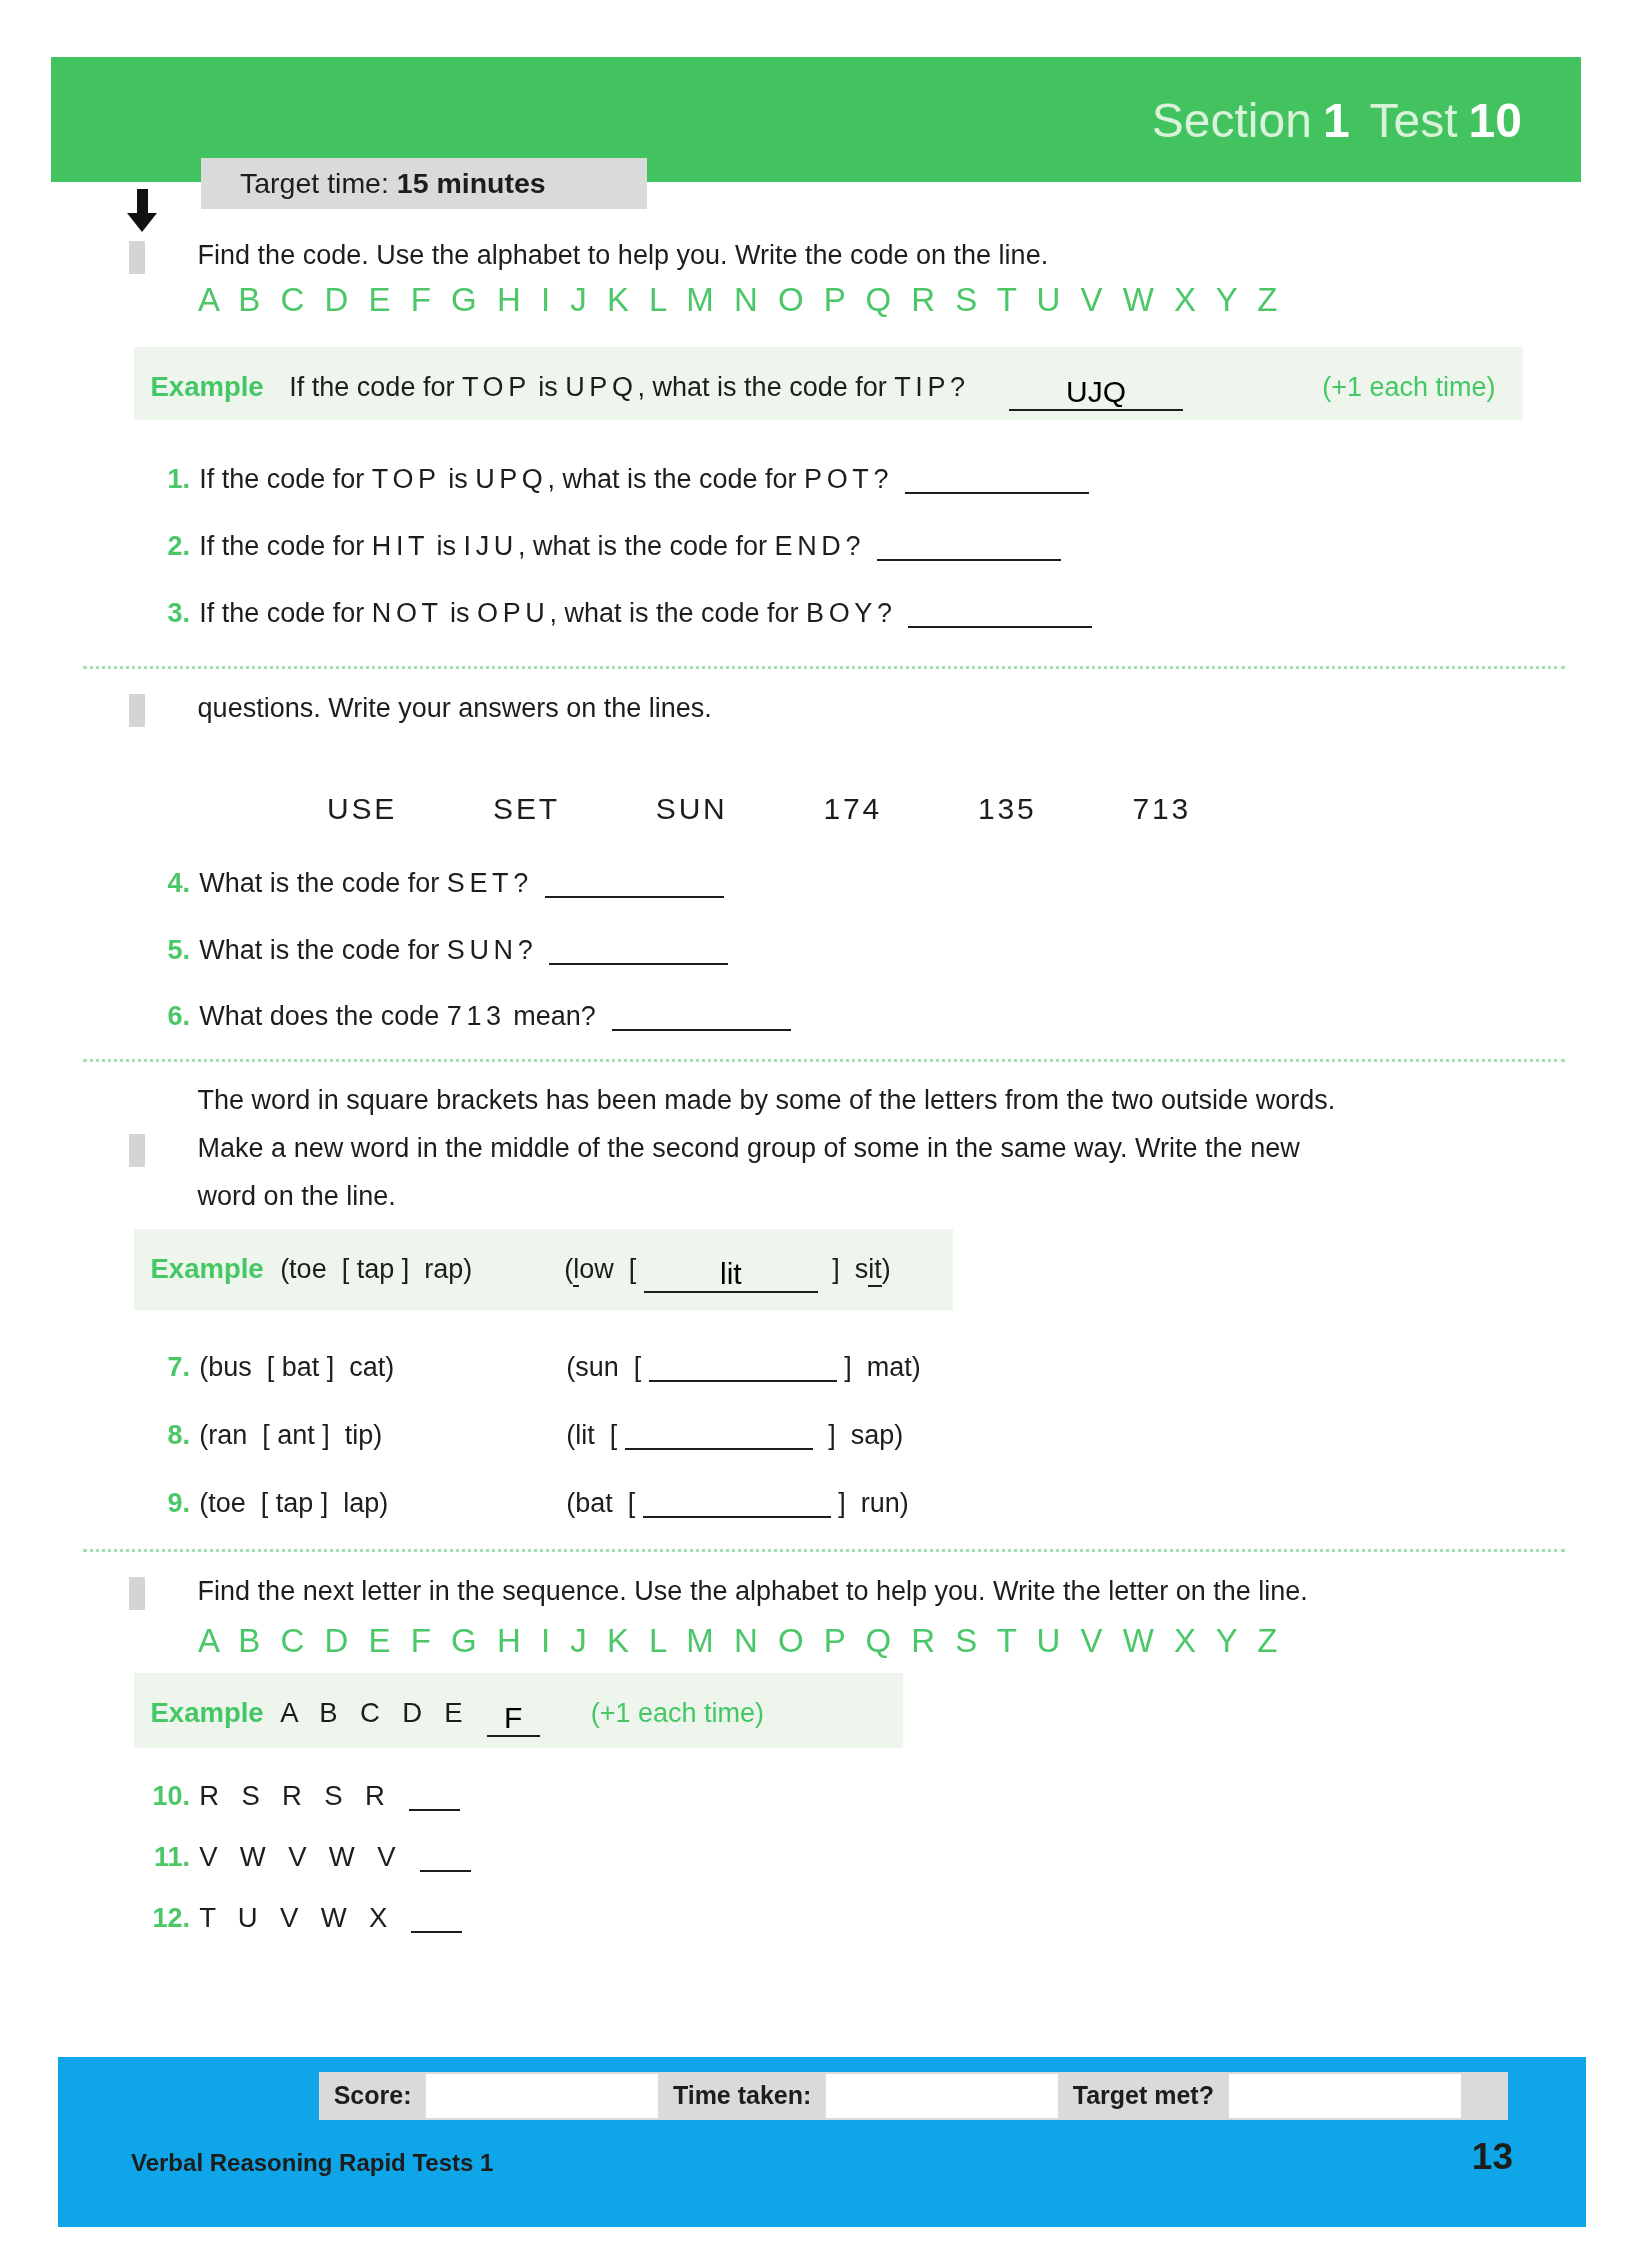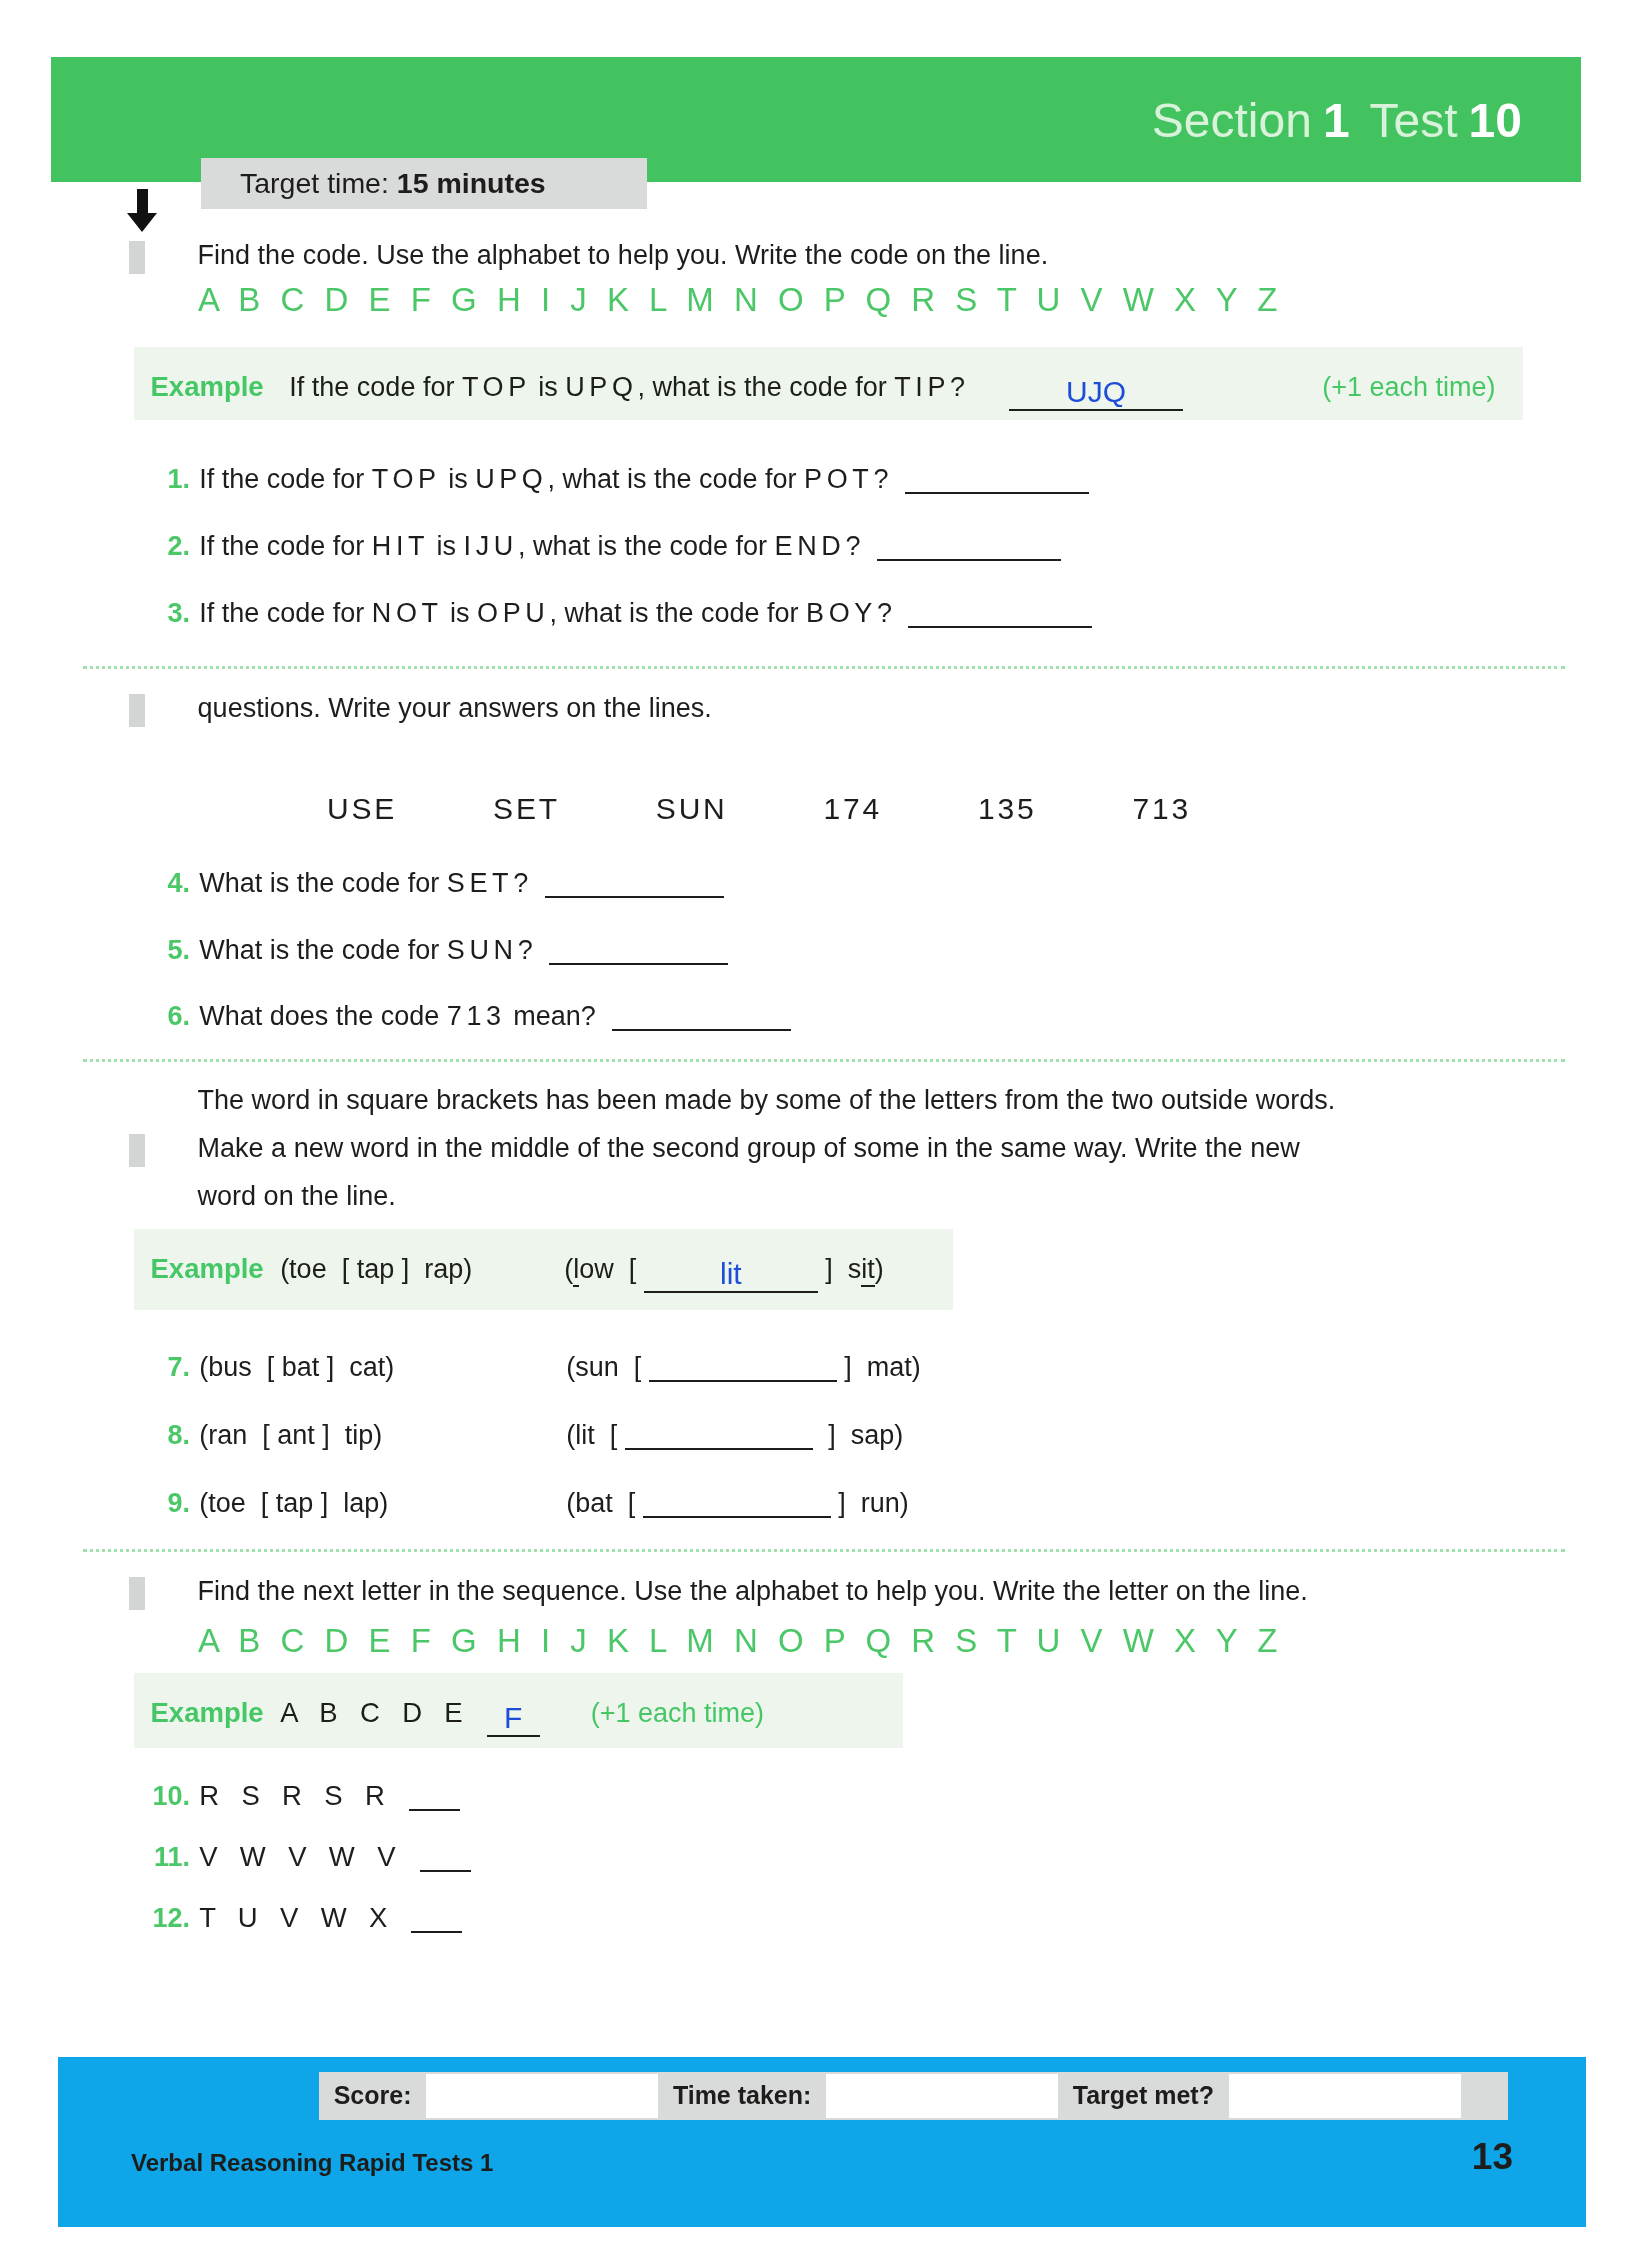--- a/index.html
+++ b/index.html
@@ -37,21 +37,21 @@
 
   
   .exbox { background:#edf5ec; display:flex; align-items:baseline; padding:22px 22px 0 16.5px; }
   .exlabel { color:#45c765; font-weight:bold; font-size:27.5px; margin-right:16.5px; white-space:pre; }
   .note { color:#45c765; white-space:pre; }
   .code { font-weight:normal; letter-spacing:4.6px; }
   .pre { white-space:pre; }
 
   .ans-line { display:inline-flex; justify-content:center; border-bottom:2.8px solid #1d1d1b;
     position:relative; top:5.5px; }
-  .hand { color:#1d4ed8; font-size:30px; }
+  .hand { color:#000000; font-size:30px; }
   .uline { display:inline-block; height:5.5px; border-bottom:2.8px solid #1d1d1b;
     position:relative; top:5.5px; }
 
   
   .qrow { left:129px; display:flex; align-items:baseline; }
   .qnum { width:61px; text-align:right; color:#4bc768; font-weight:bold; flex:0 0 auto; }
   .qtext { margin-left:9.2px; white-space:pre; }
   .ugap { margin-left:16.5px; }
 
   .divider { left:83px; width:1482px; height:0; border-top:3.7px dotted #9fe2ac; }
@@ -161,21 +161,21 @@
   <span class="itext"><span style="display:block">The word in square brackets has been made by some of the letters from the two outside words.</span><span style="display:block">Make a new word in the middle of the second group of some in the same way. Write the new</span><span style="display:block">word on the line.</span></span>
 </div>
 
 <div class="abs exbox" style="left:134px; top:1229px; width:819px; height:81px;">
   <span class="exlabel">Example</span>
   <span class="pre" style="display:inline-block; width:275px;">(toe  [ tap ]  rap)</span>
   <span class="qtext"><span class="pre">(</span><span class="pre useword">l</span><span class="pre">ow  [ </span></span>
   <span class="ans-line" style="width:174px;">
       <span class="hand">lit</span>
     </span>
-  <span class="qtext" style="margin-left:0"><span class="pre"> ]  s</span><span class="pre useword">it</span><span class="pre">)</span></span>
+  <span class="qtext" style="margin-left:7px"><span class="pre"> ]  s</span><span class="pre useword">it</span><span class="pre">)</span></span>
 </div>
 
 <div class="abs qrow" style="top:1352px">
   <span class="qnum">7.</span>
   <span class="qtext"><span class="bracket-left">(bus  [ bat ]  cat)</span><span class="pre">(sun  [ </span></span>
   <span class="uline" style="width:188px"></span>
   <span class="qtext pre" style="margin-left:0"> ]  mat)</span>
 </div>
 
 <div class="abs qrow" style="top:1420px">

